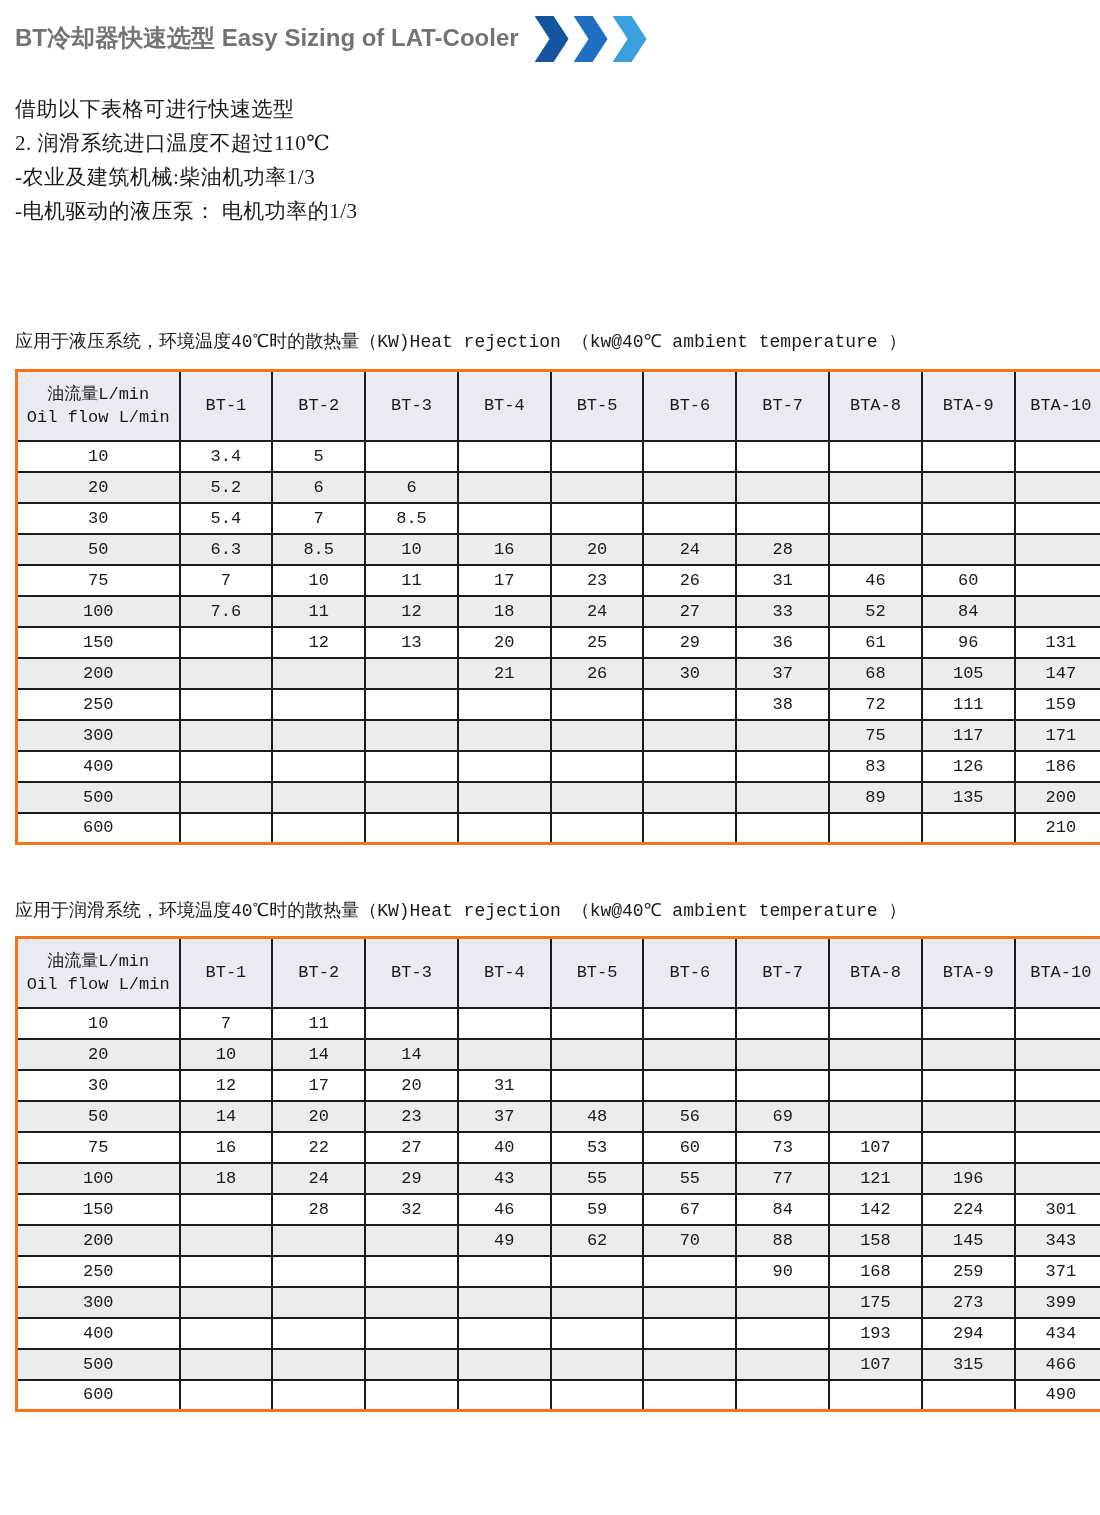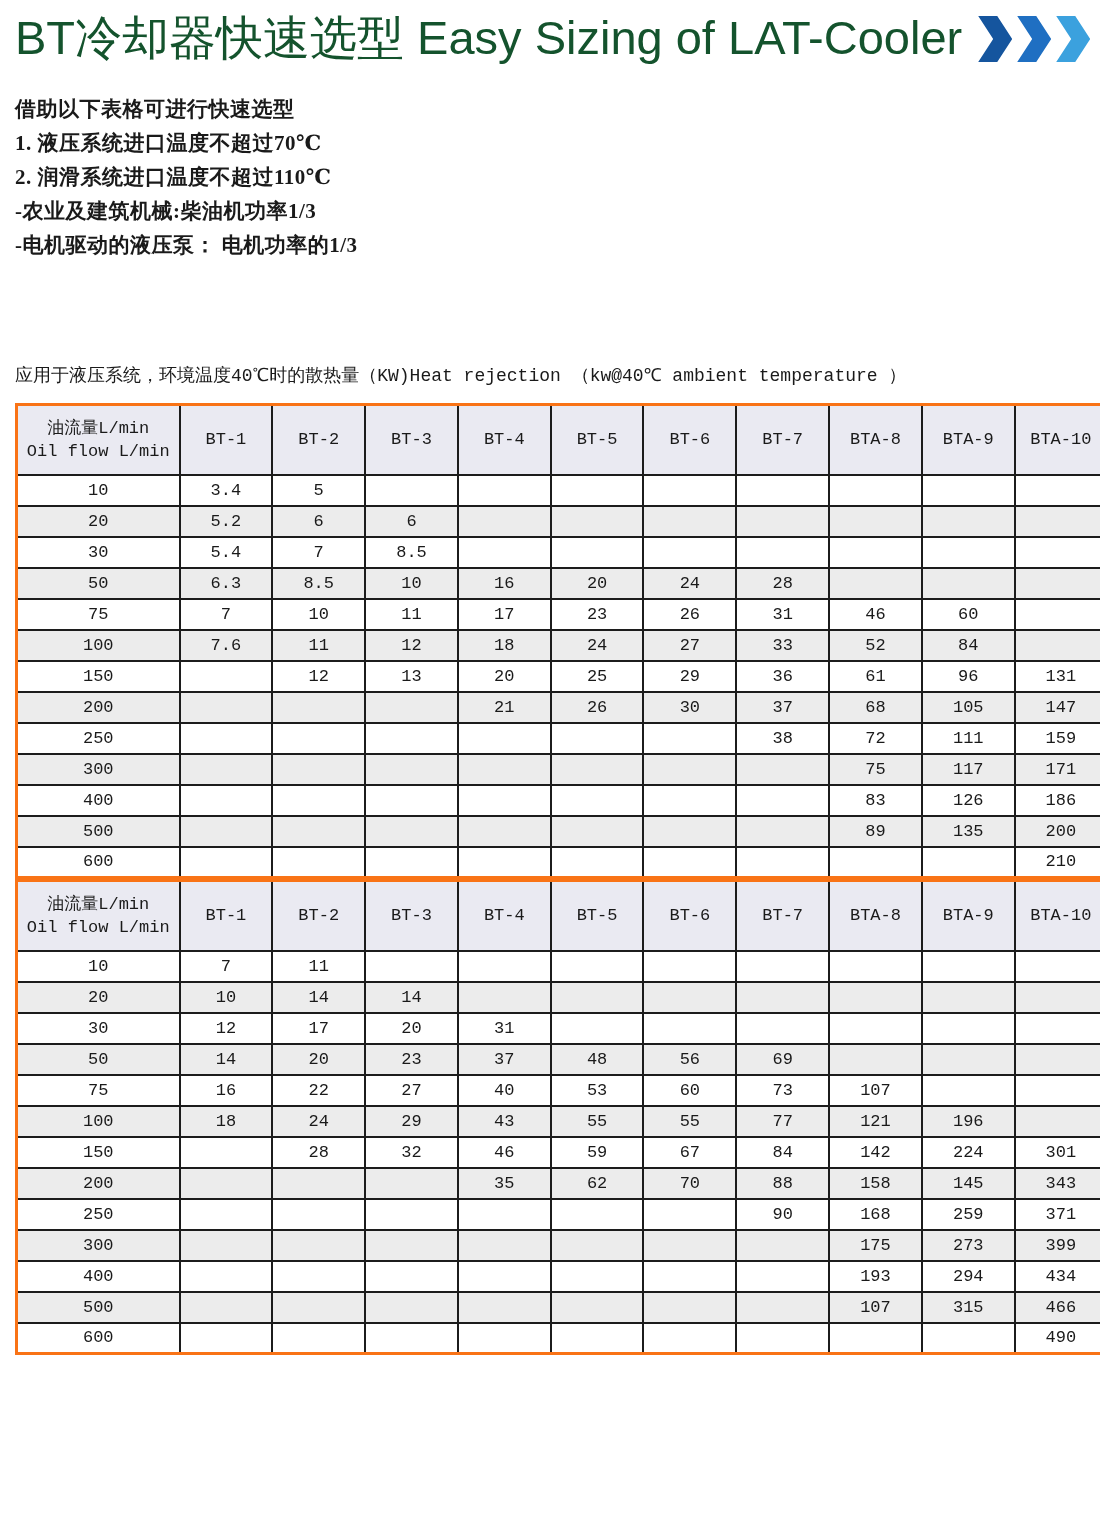--- a/index.html
+++ b/index.html
@@ -9,35 +9,35 @@
     font-family: "Liberation Serif", "DejaVu Serif", serif;
     color: #1a1a1a;
     overflow: hidden;
   }
   .page { padding: 10px 15px 0 15px; }
 
   
   .title-row { display: flex; align-items: center; margin-top: 4px; }
   .page-title {
     font-family: "Liberation Sans", "DejaVu Sans", sans-serif;
-    font-weight: normal;
-    font-size: 47px;
+    font-weight: bold;
+    font-size: 24px;
     line-height: 48px;
-    color: #14532d;
+    color: #737373;
     white-space: nowrap;
   }
   .chevrons { display: flex; gap: 5px; margin-left: 16px; margin-top: 2px; }
   .chevron {
     display: inline-block;
     width: 34px; height: 46px;
     clip-path: polygon(0% 0%, 56% 0%, 100% 50%, 56% 100%, 0% 100%, 44% 50%);
   }
 
   
-  .intro { margin-top: 30px; font-weight: bold; }
+  .intro { margin-top: 30px; }
   .intro-line {
     font-size: 21px;
     line-height: 34px;
     letter-spacing: 0.5px;
   }
 
   
   .caption {
     font-family: "Liberation Mono", "DejaVu Sans Mono", monospace;
     font-size: 18px;
@@ -85,21 +85,20 @@
     <span class="page-title">BT冷却器快速选型 Easy Sizing of LAT-Cooler</span>
     <span class="chevrons">
         <span class="chevron" style="background: rgb(21, 85, 158);"></span>
         <span class="chevron" style="background: rgb(31, 111, 194);"></span>
         <span class="chevron" style="background: rgb(59, 161, 222);"></span>
       </span>
   </div>
 
   <div class="intro">
       <div class="intro-line">借助以下表格可进行快速选型</div>
-      <div class="intro-line">1. 液压系统进口温度不超过70℃</div>
       <div class="intro-line">2. 润滑系统进口温度不超过110℃</div>
       <div class="intro-line">-农业及建筑机械:柴油机功率1/3</div>
       <div class="intro-line">-电机驱动的液压泵： 电机功率的1/3</div>
     </div>
 
   <div class="section-hydraulic">
     <div class="caption">应用于液压系统，环境温度40℃时的散热量（KW)Heat rejection （kw@40℃ ambient temperature ）</div>
     <div>
       <table>
           <colgroup>
@@ -302,20 +301,21 @@
               <td></td>
               <td></td>
               <td>210</td>
             </tr>
           </tbody>
         </table>
     </div>
   </div>
 
   <div class="section-lubrication">
+    <div class="caption">应用于润滑系统，环境温度40℃时的散热量（KW)Heat rejection （kw@40℃ ambient temperature ）</div>
     <div>
       <table>
           <colgroup>
             <col class="flow-col">
             <col>
             <col>
             <col>
             <col>
             <col>
             <col>
@@ -432,21 +432,21 @@
               <td>84</td>
               <td>142</td>
               <td>224</td>
               <td>301</td>
             </tr>
             <tr>
               <td>200</td>
               <td></td>
               <td></td>
               <td></td>
-              <td>35</td>
+              <td>49</td>
               <td>62</td>
               <td>70</td>
               <td>88</td>
               <td>158</td>
               <td>145</td>
               <td>343</td>
             </tr>
             <tr>
               <td>250</td>
               <td></td>

